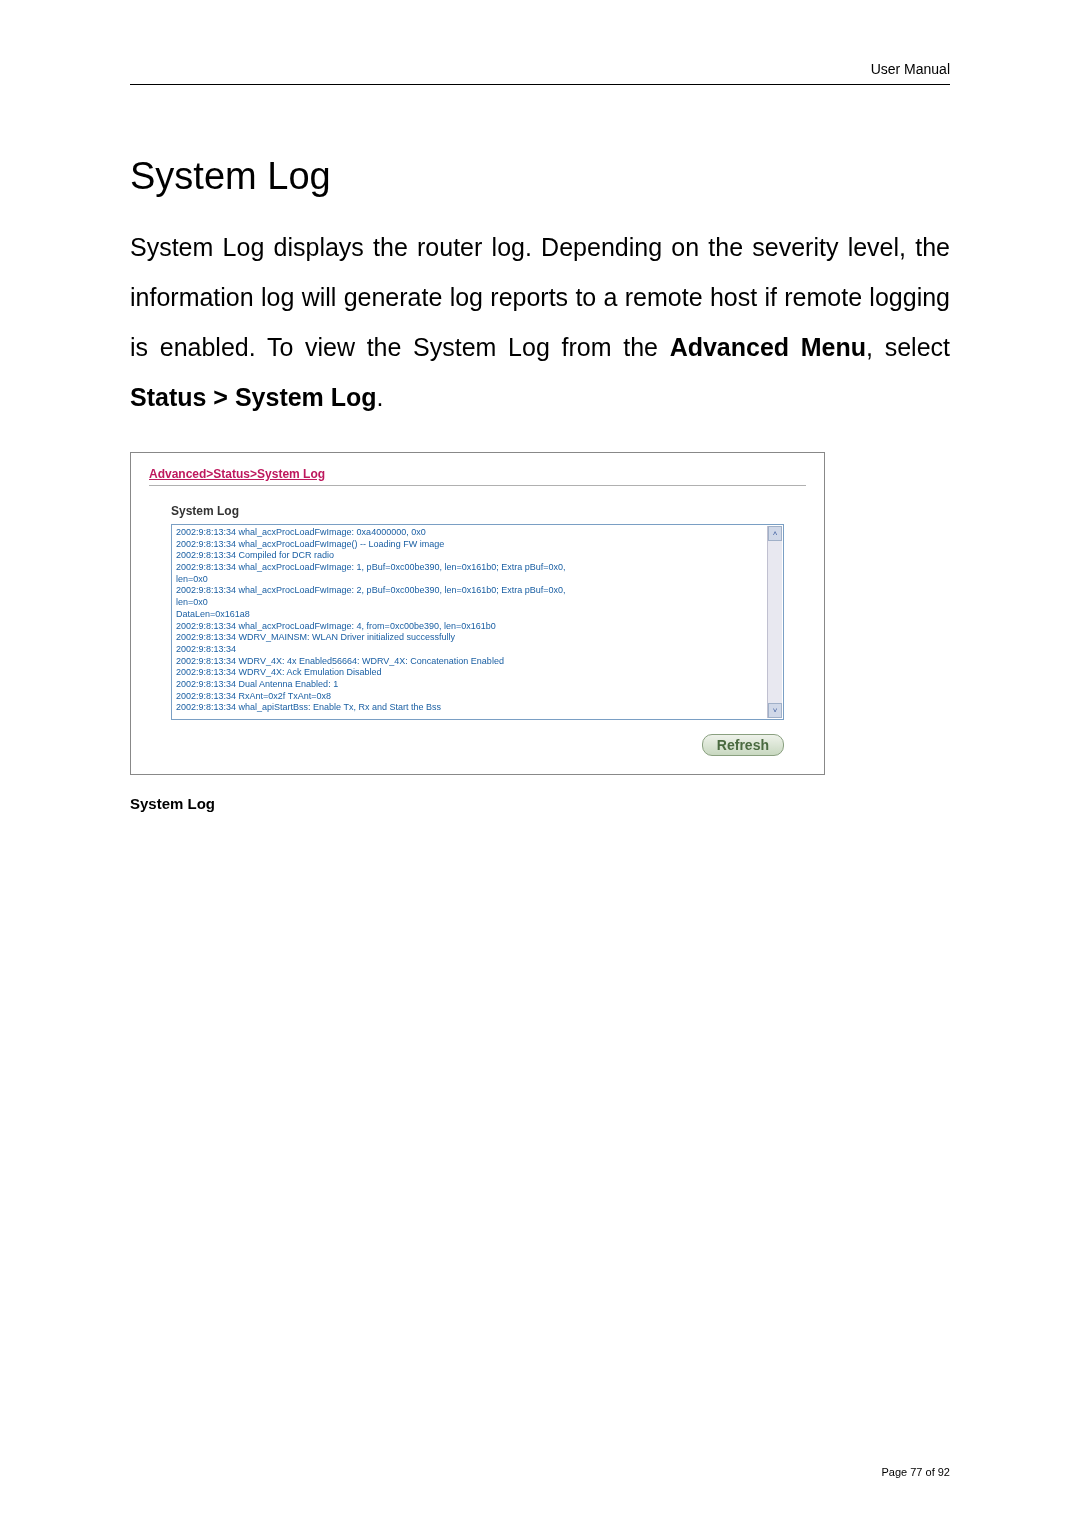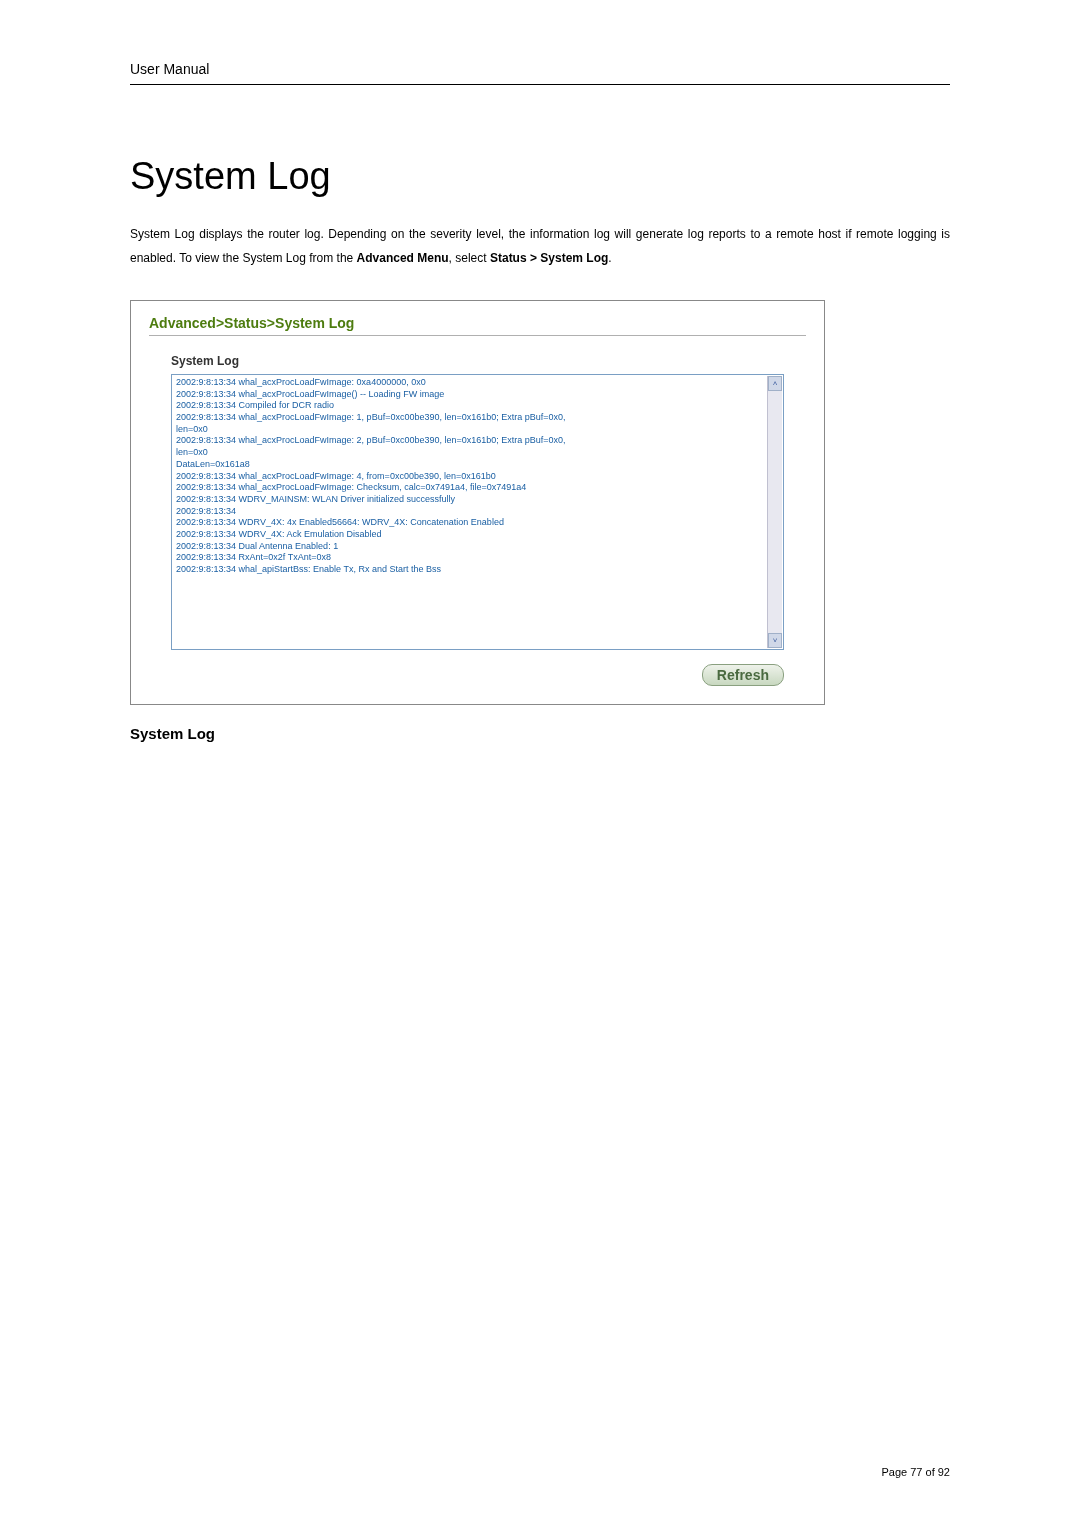--- a/index.html
+++ b/index.html
@@ -9,55 +9,56 @@
     background: #ffffff;
     font-family: Arial, sans-serif;
     position: relative;
   }
   .page-container {
     padding: 60px 130px 0 130px;
   }
   .header-area {
     border-bottom: 1.5px solid #000;
     padding-bottom: 6px;
-    text-align: left;
+    text-align: right;
     margin-bottom: 70px;
   }
   .header-text {
     font-size: 14px;
     color: #000;
   }
   .main-heading {
     font-size: 38px;
     font-weight: normal;
     color: #000;
     margin-bottom: 24px;
   }
   .body-text {
-    font-size: 12px;
+    font-size: 25px;
     line-height: 2.0;
     color: #000;
     margin-bottom: 30px;
     text-align: justify;
   }
   .bold { font-weight: bold; }
   .screenshot-box {
     border: 1px solid #888;
     background: #fff;
     width: 695px;
     margin-bottom: 20px;
   }
   .screenshot-inner {
     padding: 14px 18px 14px 18px;
   }
   .breadcrumb-title {
-    color: #4d7c0f;
-    font-size: 14px;
+    color: #be185d;
+    font-size: 12px;
     font-weight: bold;
     margin-bottom: 4px;
+    text-decoration: underline;
   }
   .breadcrumb-underline {
     border-bottom: 1px solid #b0b0b0;
     margin-bottom: 18px;
   }
   .log-section-title {
     font-weight: bold;
     font-size: 12px;
     color: #333;
     margin-left: 22px;
@@ -67,21 +68,21 @@
     margin: 0 22px;
     position: relative;
   }
   .log-box {
     border: 1px solid #7a9fc4;
     background: #fff;
     font-family: Arial, sans-serif;
     font-size: 9px;
     line-height: 1.3;
     color: #1a5fa3;
-    height: 276px;
+    height: 196px;
     overflow: hidden;
     padding: 2px 4px;
     position: relative;
   }
   .log-line { white-space: nowrap; }
   .scrollbar {
     position: absolute;
     right: 1px;
     top: 1px;
     bottom: 1px;
@@ -152,21 +153,20 @@
         <div class="log-box">
           <div class="log-line">2002:9:8:13:34 whal_acxProcLoadFwImage: 0xa4000000, 0x0</div>
           <div class="log-line">2002:9:8:13:34 whal_acxProcLoadFwImage() -- Loading FW image</div>
           <div class="log-line">2002:9:8:13:34 Compiled for DCR radio</div>
           <div class="log-line">2002:9:8:13:34 whal_acxProcLoadFwImage: 1, pBuf=0xc00be390, len=0x161b0; Extra pBuf=0x0,</div>
           <div class="log-line">len=0x0</div>
           <div class="log-line">2002:9:8:13:34 whal_acxProcLoadFwImage: 2, pBuf=0xc00be390, len=0x161b0; Extra pBuf=0x0,</div>
           <div class="log-line">len=0x0</div>
           <div class="log-line">DataLen=0x161a8</div>
           <div class="log-line">2002:9:8:13:34 whal_acxProcLoadFwImage: 4, from=0xc00be390, len=0x161b0</div>
-          <div class="log-line">2002:9:8:13:34 whal_acxProcLoadFwImage: Checksum, calc=0x7491a4, file=0x7491a4</div>
           <div class="log-line">2002:9:8:13:34 WDRV_MAINSM: WLAN Driver initialized successfully</div>
           <div class="log-line">2002:9:8:13:34</div>
           <div class="log-line">2002:9:8:13:34 WDRV_4X: 4x Enabled56664: WDRV_4X: Concatenation Enabled</div>
           <div class="log-line">2002:9:8:13:34 WDRV_4X: Ack Emulation Disabled</div>
           <div class="log-line">2002:9:8:13:34 Dual Antenna Enabled: 1</div>
           <div class="log-line">2002:9:8:13:34 RxAnt=0x2f  TxAnt=0x8</div>
           <div class="log-line">2002:9:8:13:34 whal_apiStartBss: Enable Tx, Rx and Start the Bss</div>
 
           <div class="scrollbar">
             <div class="scroll-up">˄</div>

